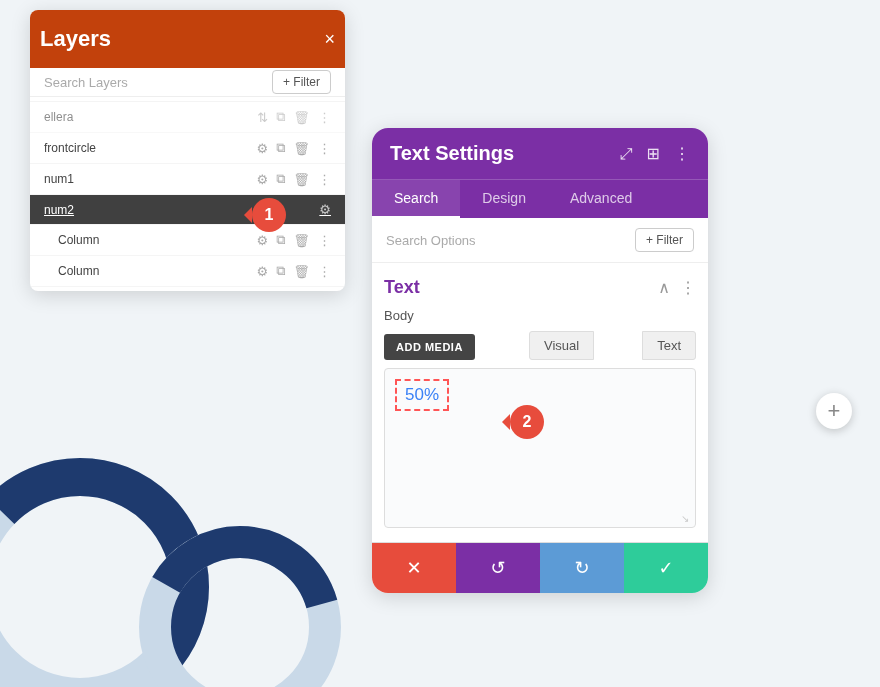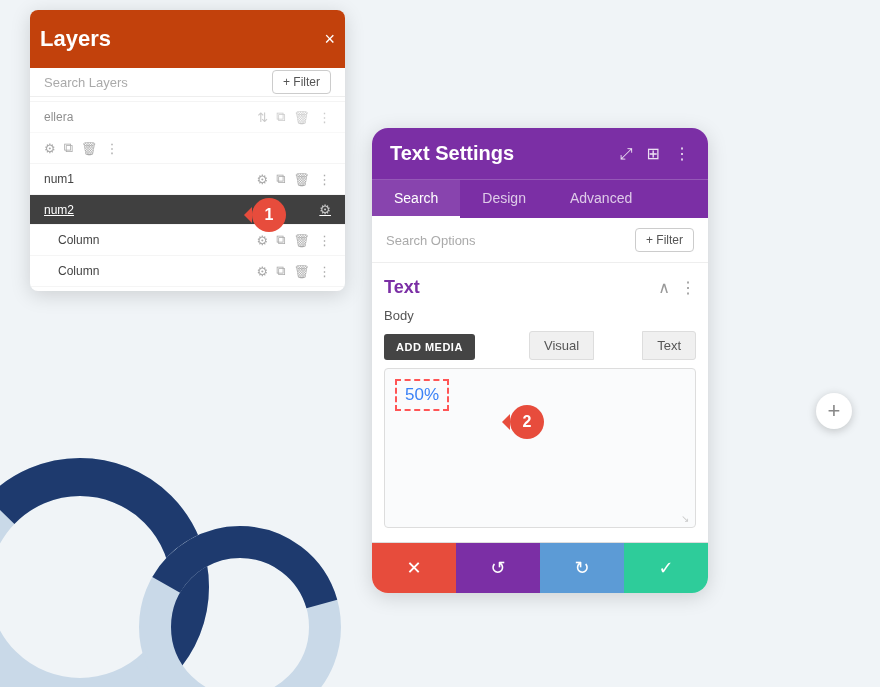--- a/index.html
+++ b/index.html
@@ -447,20 +447,21 @@
     <div class="layer-item" style="opacity:0.6;border-top:1px solid #eee;">
       <span class="layer-name">ellera</span>
       <div class="layer-icons">
         <button class="layer-icon-btn">⇅</button>
         <button class="layer-icon-btn">⧉</button>
         <button class="layer-icon-btn">🗑</button>
         <button class="layer-icon-btn">⋮</button>
       </div>
     </div>
     <div class="layer-item">
+      <span class="layer-name">frontcircle</span>
       <div class="layer-icons">
         <button class="layer-icon-btn">⚙</button>
         <button class="layer-icon-btn">⧉</button>
         <button class="layer-icon-btn">🗑</button>
         <button class="layer-icon-btn">⋮</button>
       </div>
     </div>
     <div class="layer-item">
       <span class="layer-name">num1</span>
       <div class="layer-icons">

